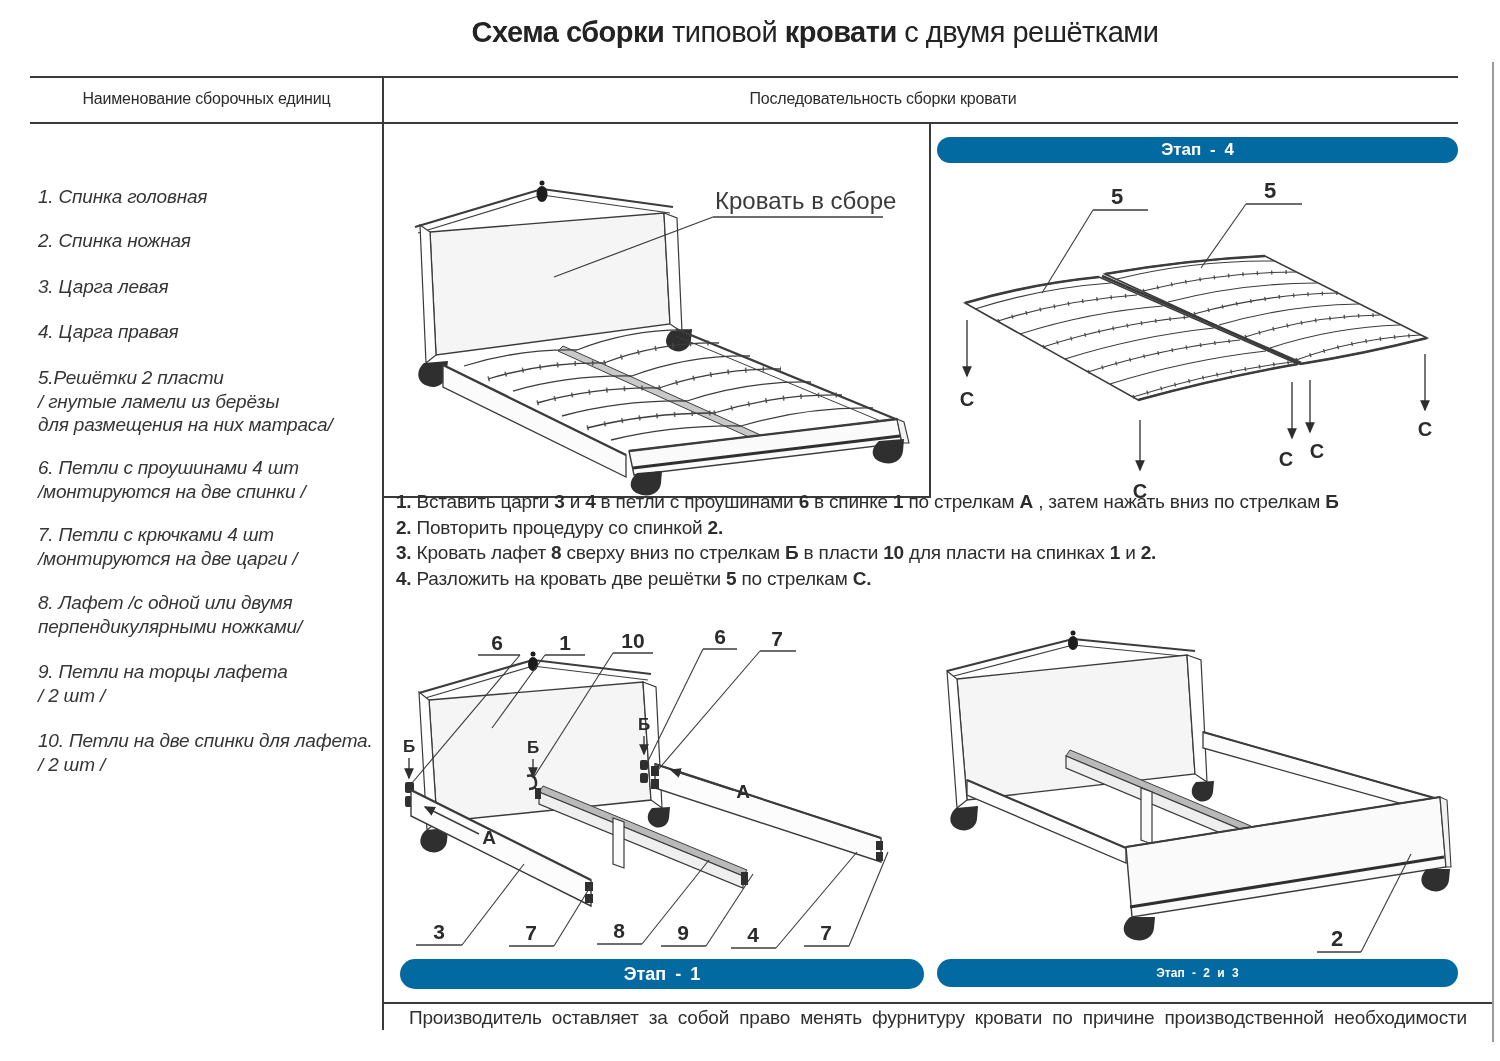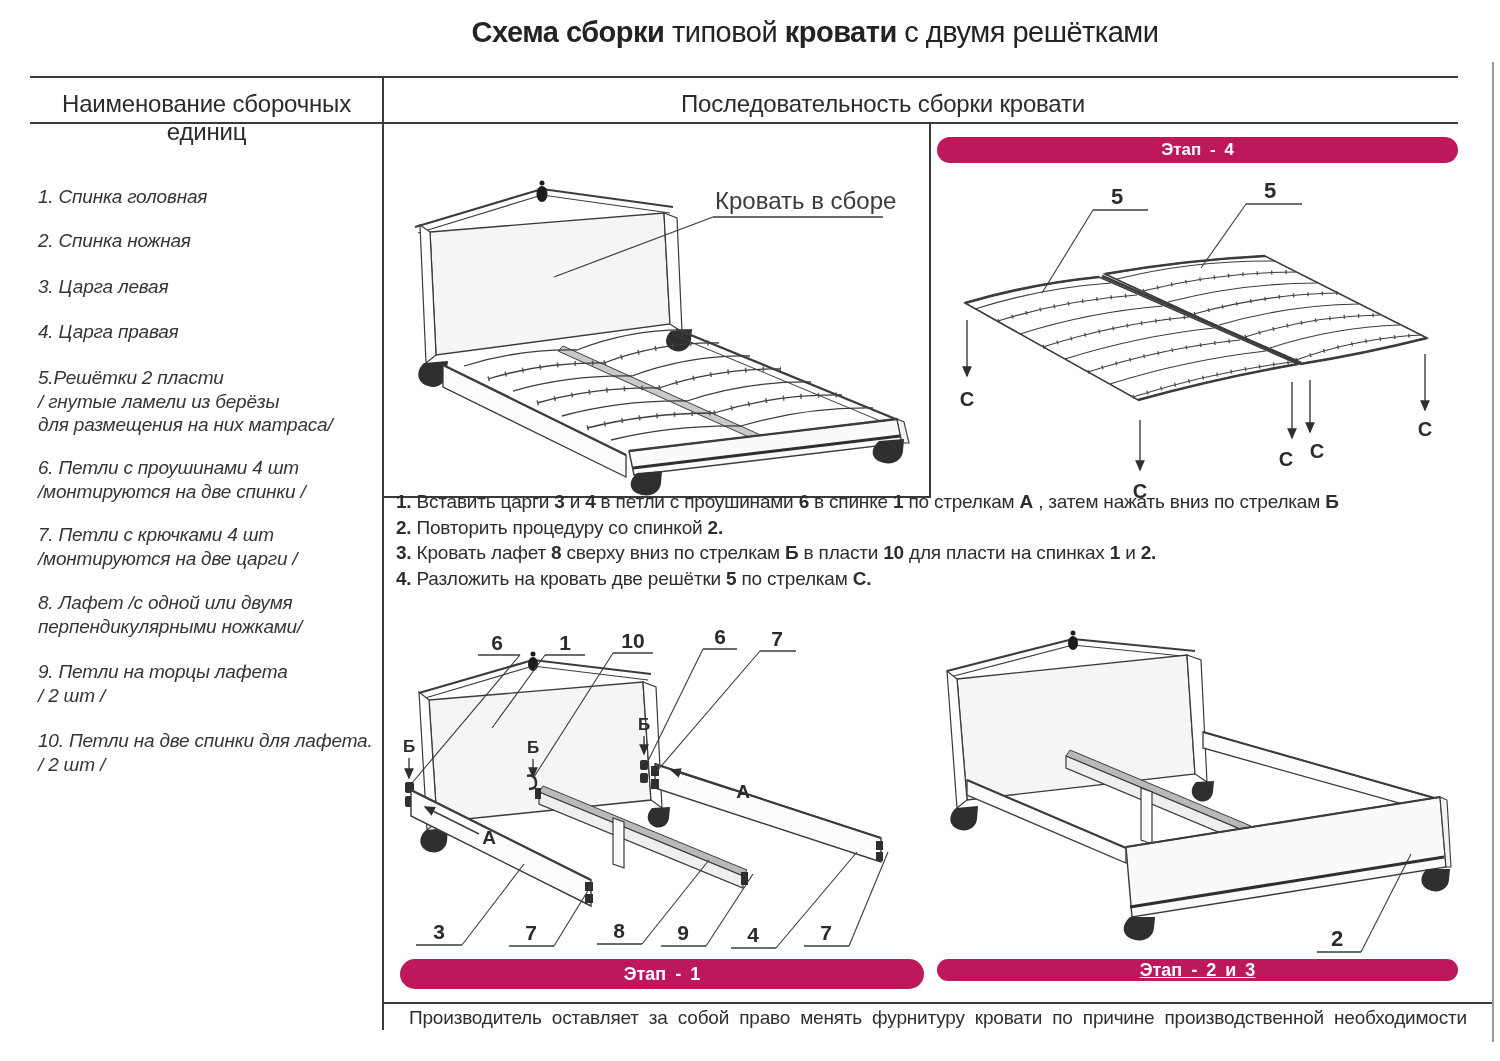--- a/index.html
+++ b/index.html
@@ -3,30 +3,30 @@
 <meta charset="utf-8">
 <style>
   html,body{margin:0;padding:0;background:#ffffff;}
   .page{position:relative;width:1500px;height:1061px;background:#ffffff;overflow:hidden;
         font-family:"Liberation Sans",sans-serif;color:#2e2e2e;}
   .abs{position:absolute;}
   .b{font-weight:bold;}
   .title{top:16px;left:0;right:0;text-align:center;padding-left:130px;font-size:29px;letter-spacing:-0.5px;color:#232323;}
   .rule{background:#3a3a3a;}
   .vrule{background:#3a3a3a;}
-  .col-header{font-size:24px;color:#2b2b2b;text-align:center;letter-spacing:-0.2px;}
+  .col-header{font-size:16px;color:#2b2b2b;text-align:center;letter-spacing:-0.2px;}
   .parts{left:38px;top:0;width:345px;}
   .part{position:absolute;font-size:19px;line-height:23.5px;white-space:pre-line;color:#353535;letter-spacing:-0.2px;font-style:italic;}
   .instr-block{left:396px;top:489px;width:1100px;}
   .instr{font-size:19px;line-height:25.5px;color:#2d2d2d;letter-spacing:-0.2px;}
-  .badge{background:#be185d;color:#ffffff;text-align:right;font-weight:bold;
+  .badge{background:#0369a1;color:#ffffff;text-align:right;font-weight:bold;
          display:flex;align-items:center;justify-content:center;word-spacing:4px;}
   .badge4{left:937px;top:137px;width:521px;height:26px;border-radius:13px;font-size:17px;}
   .badge1{left:400px;top:959px;width:524px;height:30px;border-radius:15px;font-size:18px;}
-  .badge23{left:937px;top:959px;width:521px;height:22px;border-radius:15px;font-size:18px;text-decoration:underline;}
+  .badge23{left:937px;top:959px;width:521px;height:28px;border-radius:15px;font-size:12px;}
   .footer{left:383px;top:1007px;width:1110px;text-align:center;font-size:19px;color:#2f2f2f;word-spacing:5px;letter-spacing:-0.2px;}
   svg{display:block;}
   svg text{fill:#2b2b2b;font-weight:bold;font-family:"Liberation Sans",sans-serif;}
   svg text.nb{font-weight:normal;fill:#3a3a3a;}
   .ln{stroke:#3c3c3c;fill:none;}
 </style>
 </head>
 <body>
 
 <div class="page">

